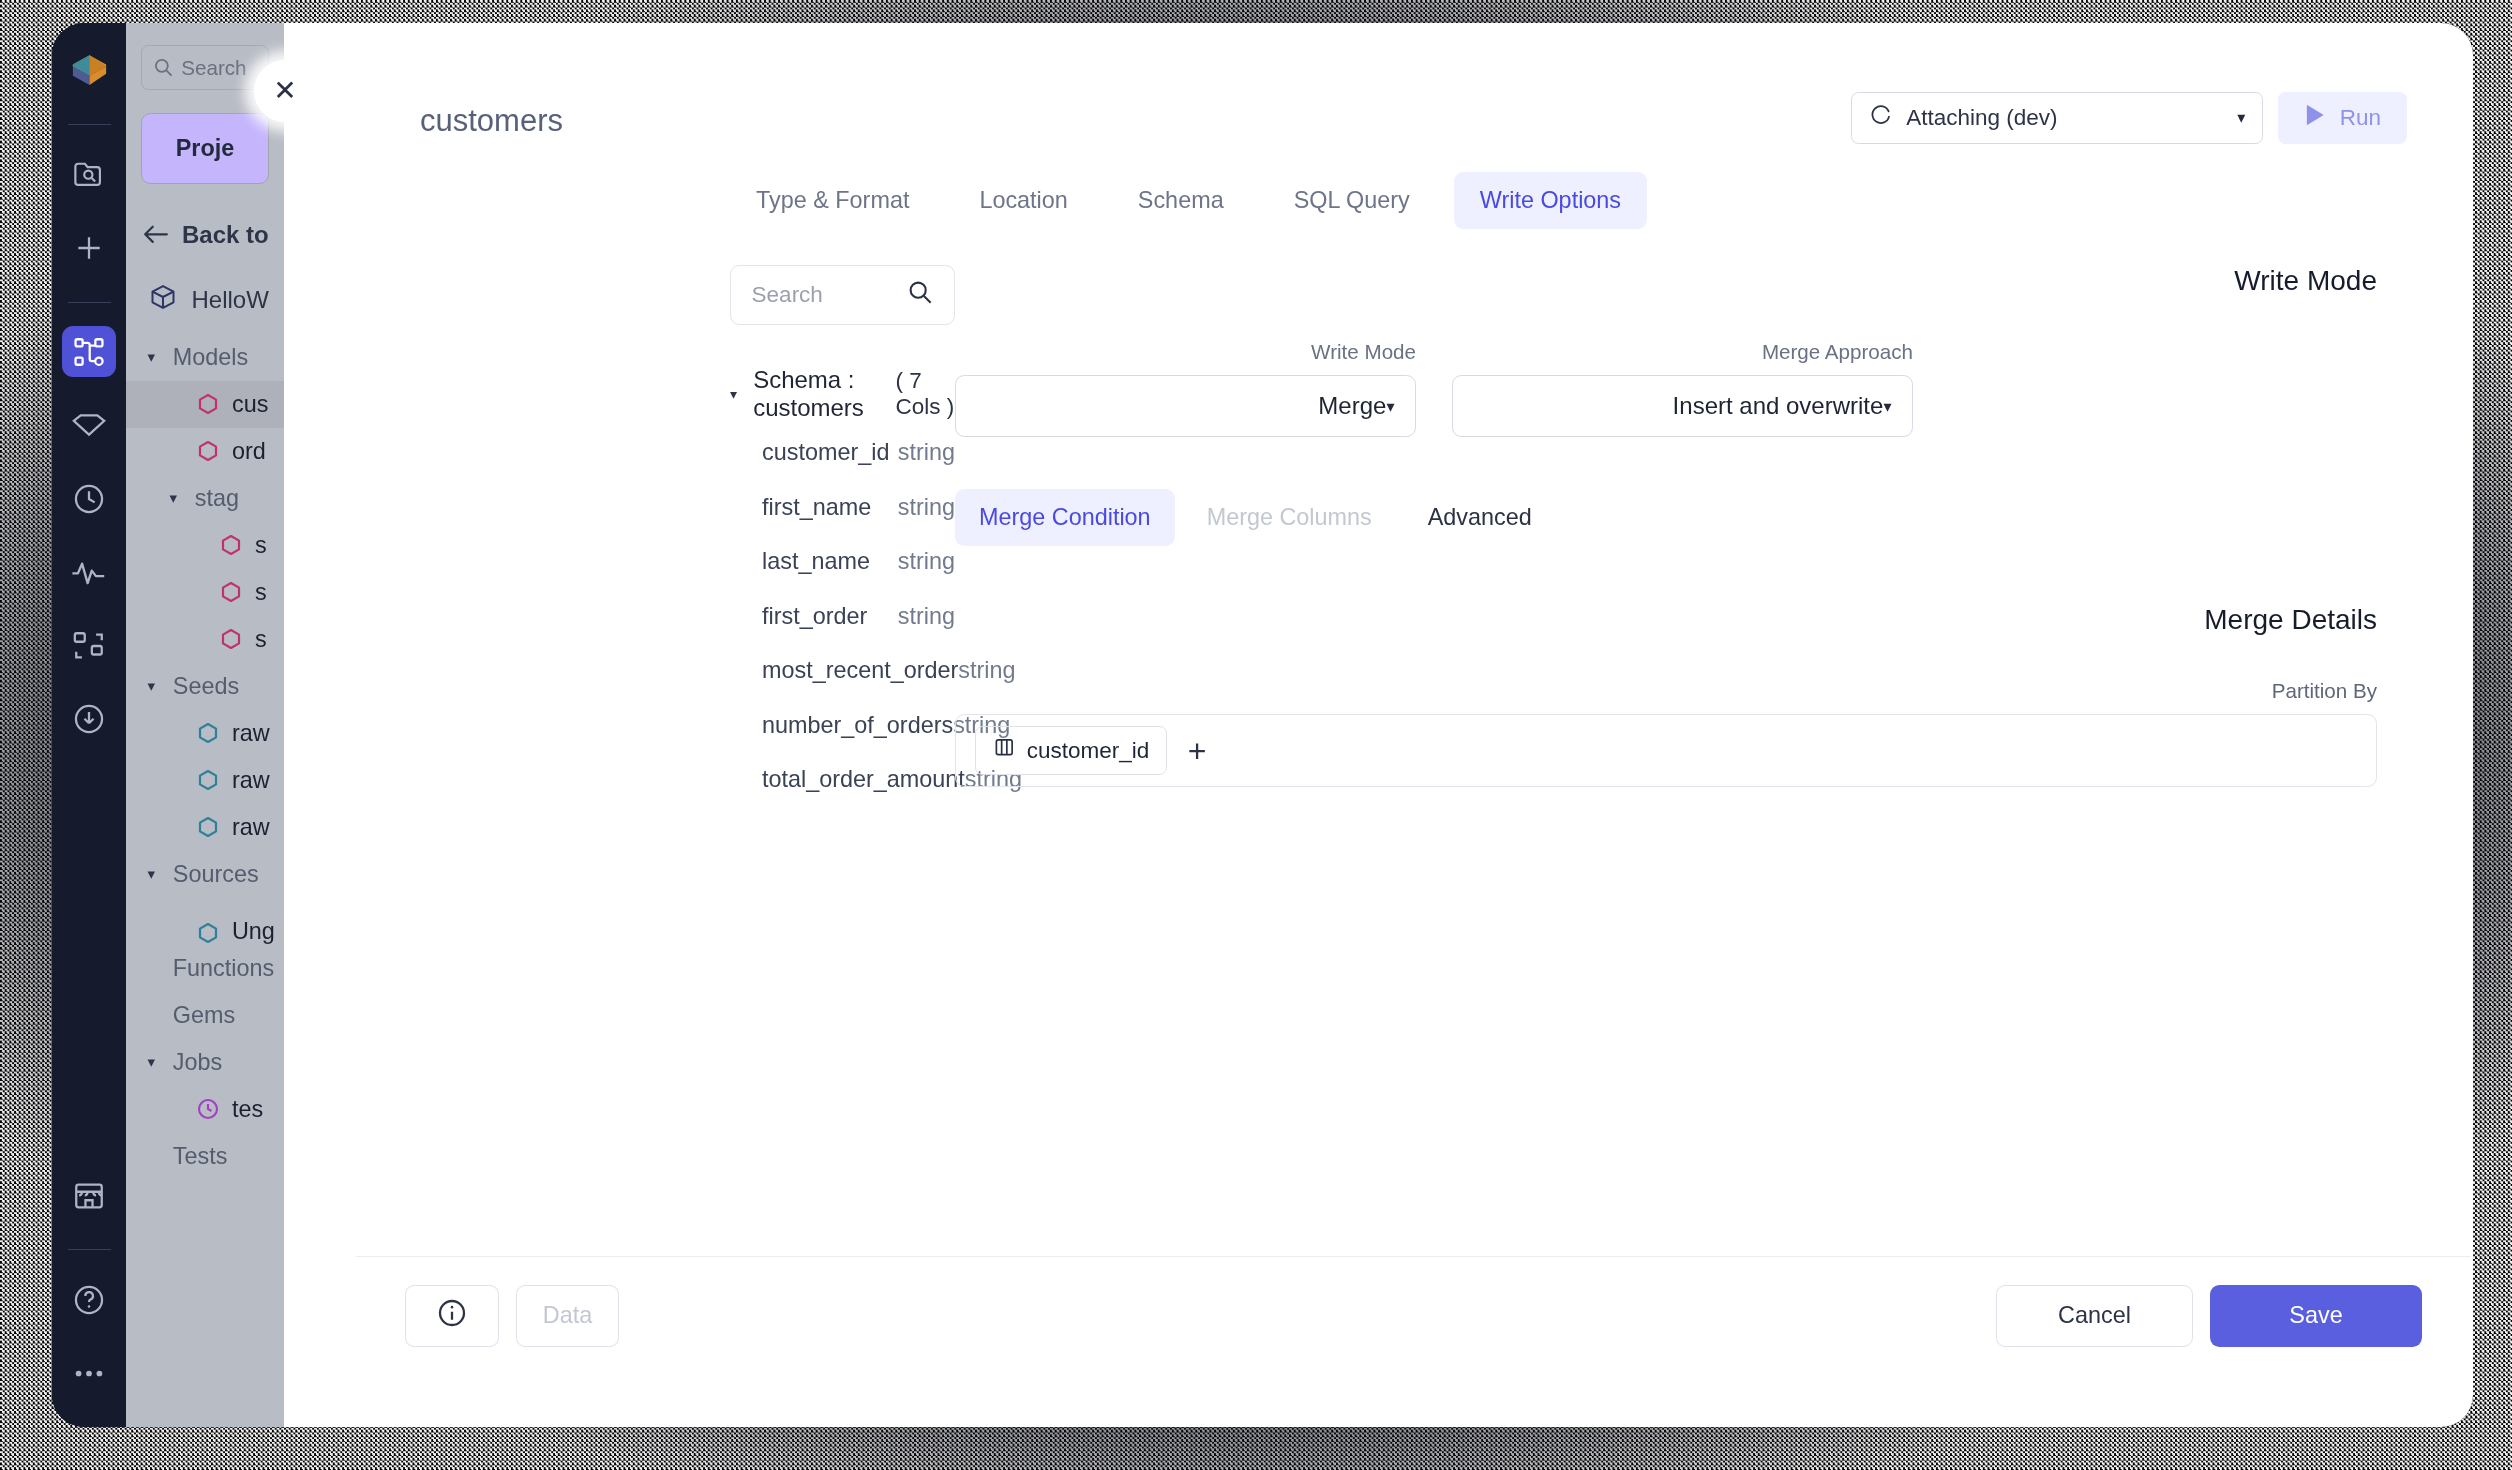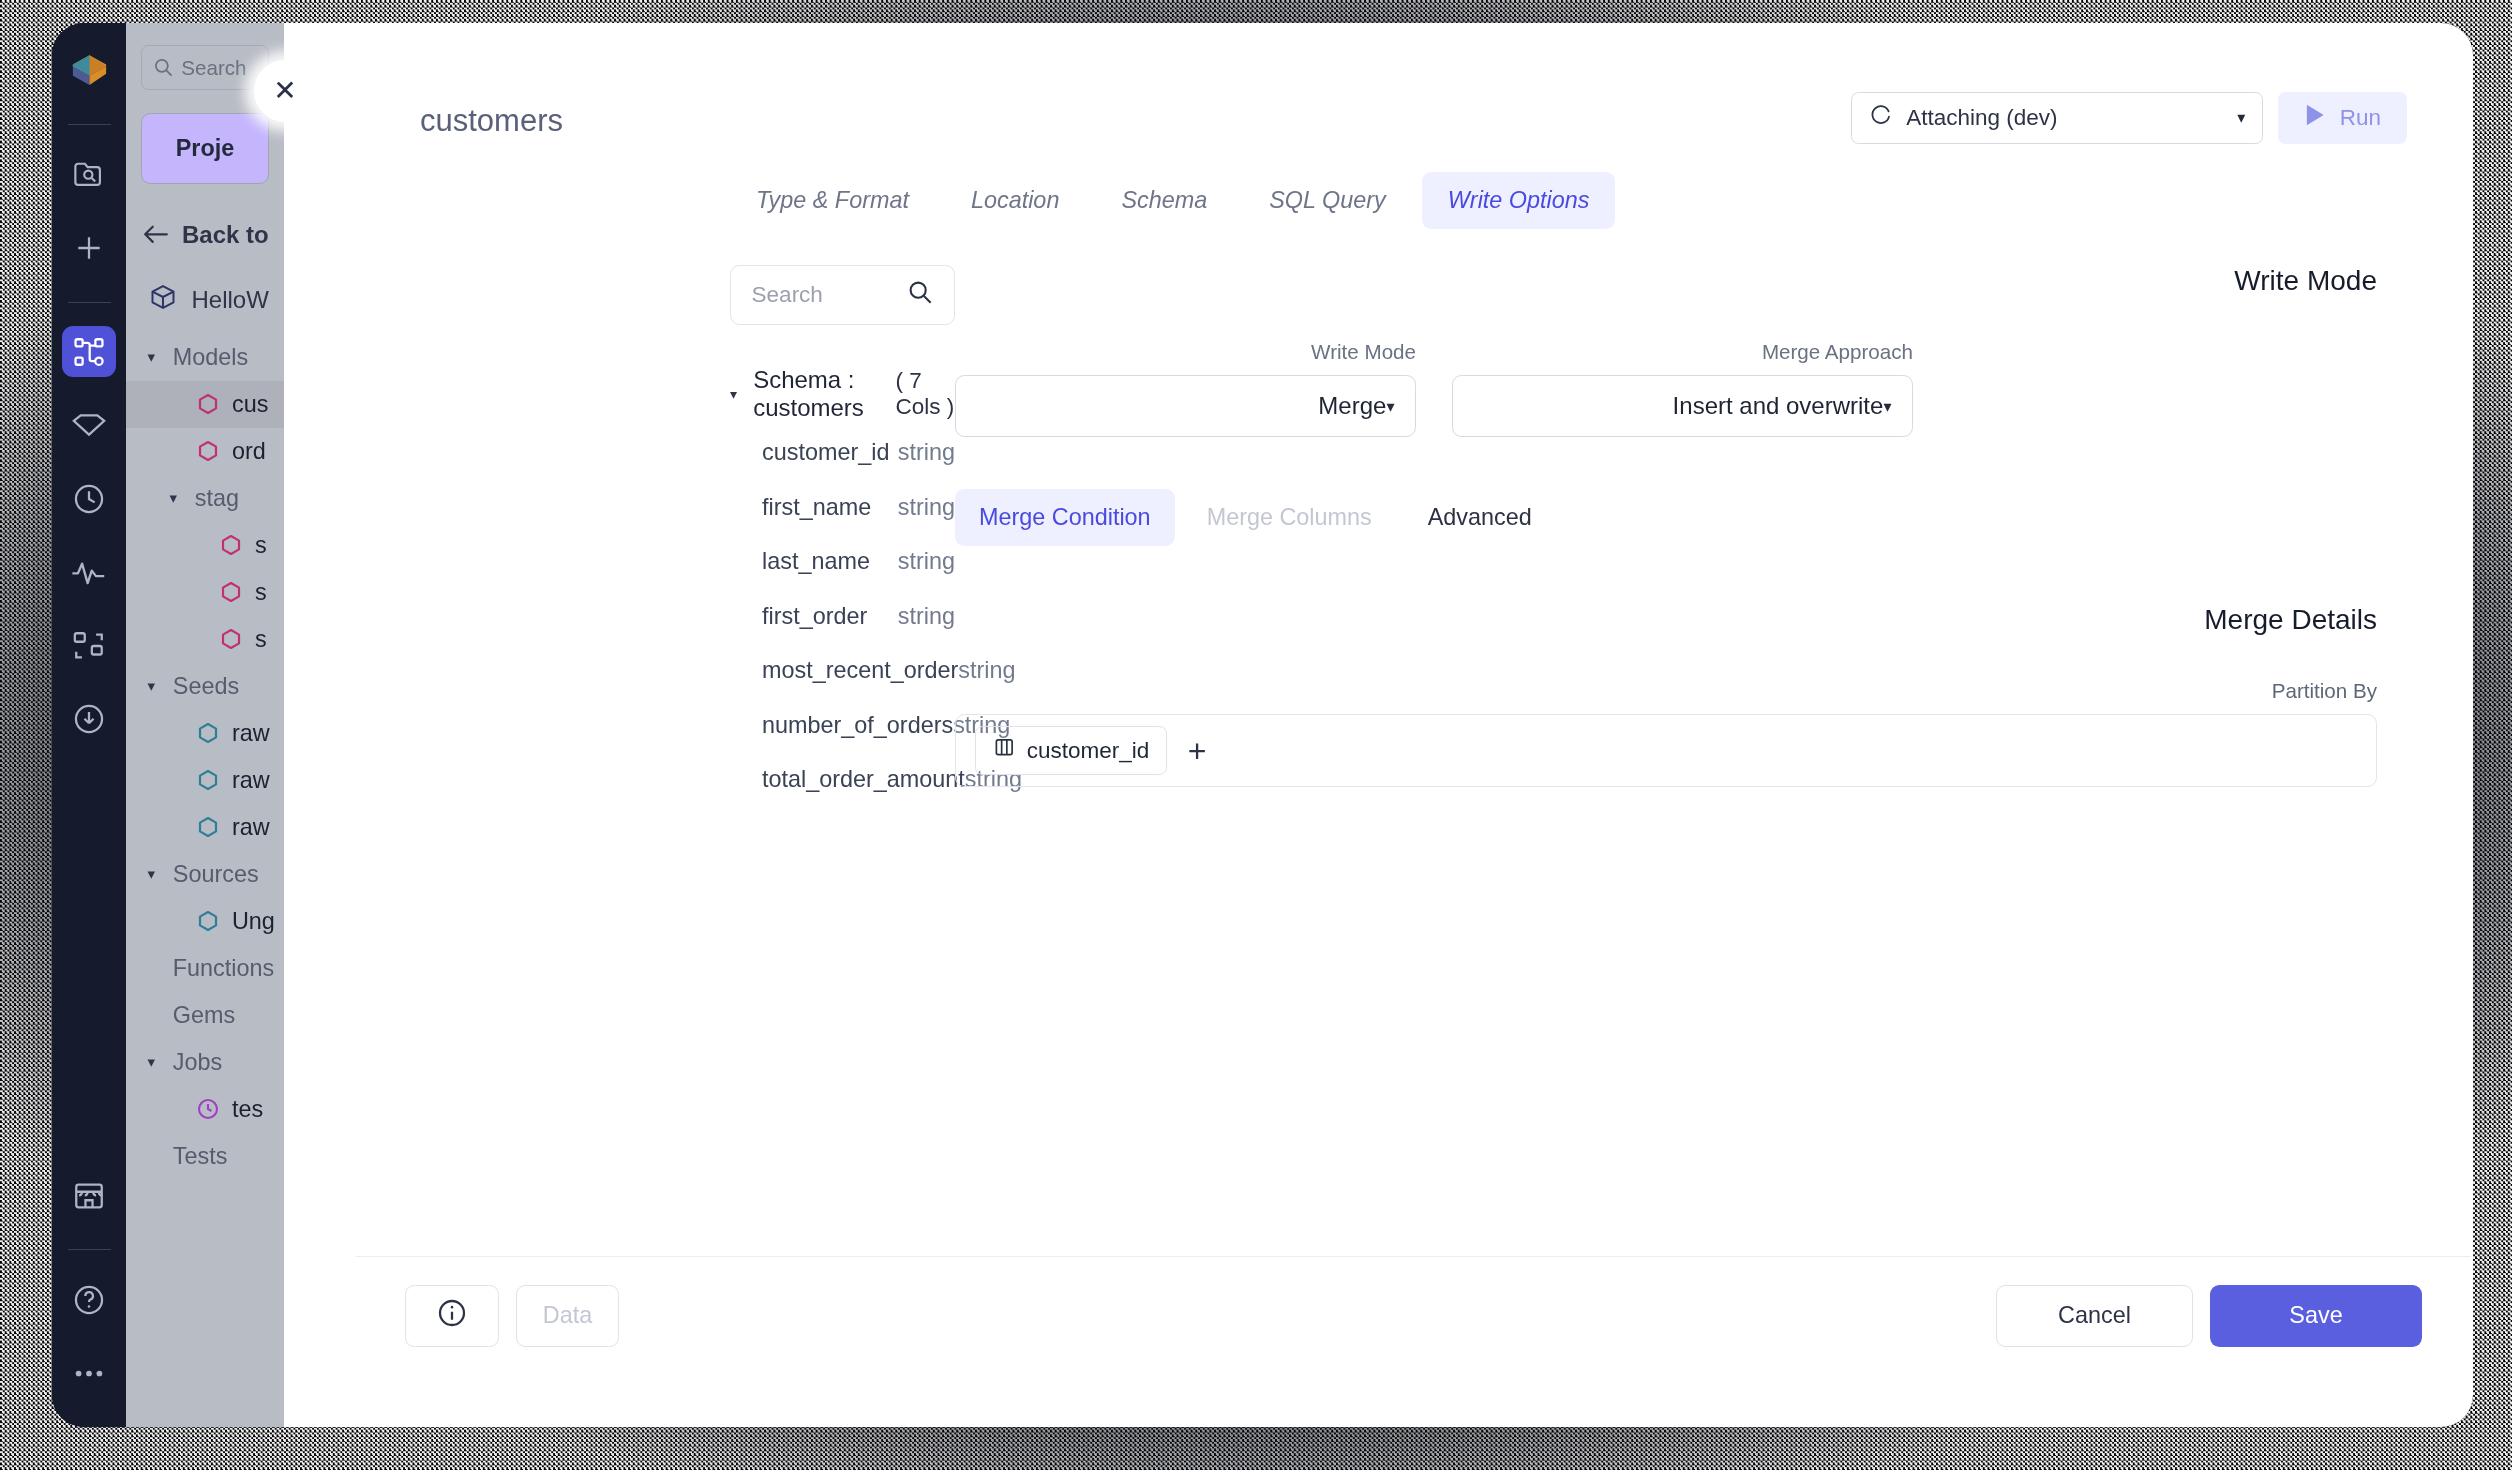--- a/index.html
+++ b/index.html
@@ -131,23 +131,22 @@
   #env-select .env-label { flex: 1 1 auto; }
   #run-btn {
     height: 52px; padding: 0 26px;
     background: #eeefff; border-radius: 7.5px;
     display: flex; align-items: center; gap: 13px;
     color: #8e92e8; font-size: 22.5px;
   }
 
   
   #tab-bar {
-    display: flex; align-items: center; gap: 10px;
+    display: flex; align-items: center; gap: 18px;
     padding: 28px 0 0 374px;
-    font-style: italic;
   }
   .tab {
     padding: 15px 26px; border-radius: 9.4px;
     font-size: 23.4px; color: #6e7588;
     white-space: nowrap;
   }
   .tab.active { background: #eeefff; color: #4a4ae0; }
 
   
   #modal-body { flex: 1 1 auto; display: flex; padding: 36px 0 0 0; }
@@ -455,21 +454,21 @@
             <svg width="24" height="24" viewBox="0 0 24 24" stroke="#2e7f99" stroke-width="2.2" fill="none" stroke-linejoin="round">
               <path d="M12 3 20 7.6v8.8L12 21 4 16.4V7.6Z"></path>
             </svg>
           </span>
           <span class="nodelabel">raw</span>
         </div>
         <div class="tree-node" style="padding-left: 15px;">
           <span class="caret">▾</span>
           <span class="nodelabel">Sources</span>
         </div>
-        <div class="tree-node leaf" style="padding-left: 37px;">
+        <div class="tree-node leaf" style="padding-left: 37px; align-items: flex-end;">
           <span class="caret"></span>
           <span class="hexicon">
             <svg width="24" height="24" viewBox="0 0 24 24" stroke="#2e7f99" stroke-width="2.2" fill="none" stroke-linejoin="round">
               <path d="M12 3 20 7.6v8.8L12 21 4 16.4V7.6Z"></path>
             </svg>
           </span>
           <span class="nodelabel">Ung</span>
         </div>
         <div class="tree-node" style="padding-left: 15px;">
           <span class="caret"></span>

